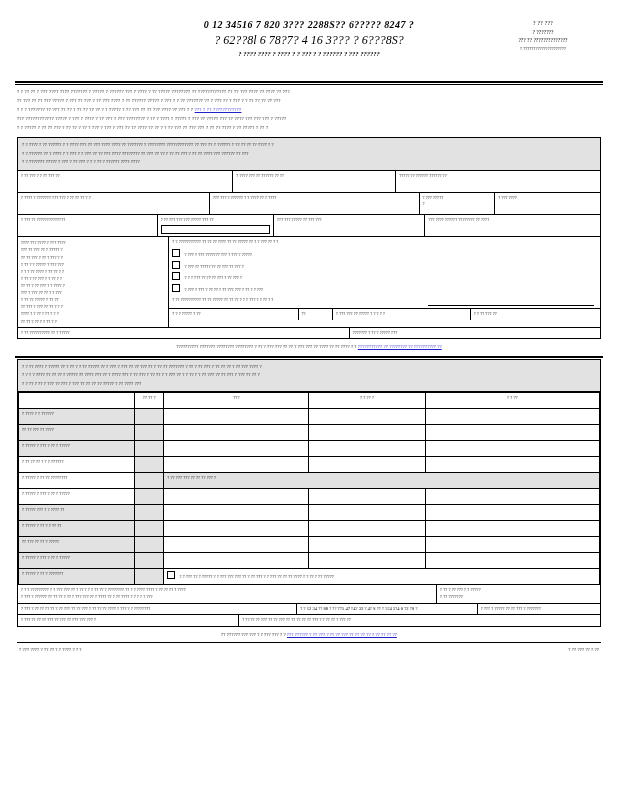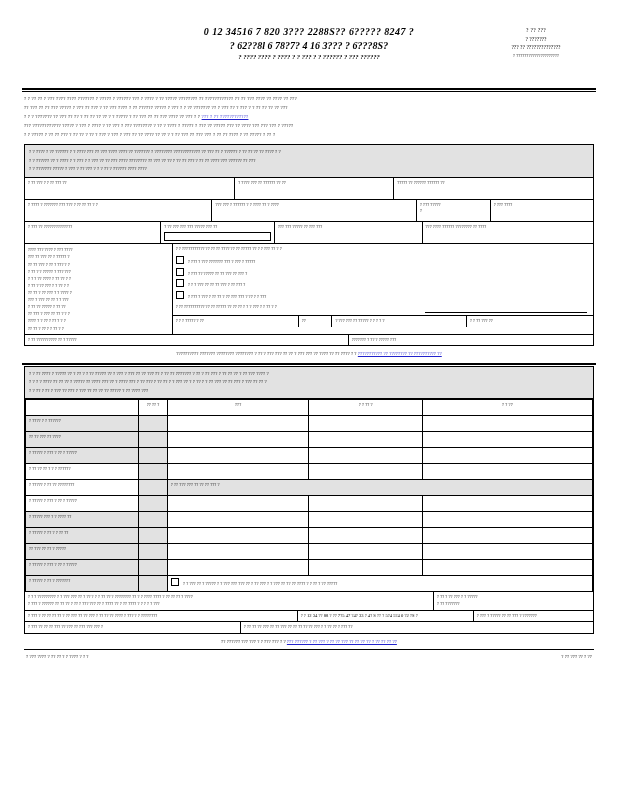--- a/index.html
+++ b/index.html
@@ -14,21 +14,21 @@
     color: #000000;
     font-size: 5px;
     position: relative;
     overflow: hidden;
   }
   .page {
     position: relative;
     width: 618px;
     height: 800px;
     box-sizing: border-box;
-    padding: 12px;
+    padding: 5px;
   }
 
   
   .hdr {
     position: relative;
     padding: 14px 18px 4px 18px;
     min-height: 56px;
   }
   .hdr-center {
     text-align: center;
@@ -37,22 +37,22 @@
   }
   .hdr-title {
     font-style: italic;
     font-weight: bold;
     font-size: 10px;
     letter-spacing: .4px;
     margin-bottom: 3px;
   }
   .hdr-sub1 {
     font-style: italic;
-    font-weight: bold;
-    font-size: 10px;
+    font-weight: normal;
+    font-size: 12px;
     margin-bottom: 2px;
   }
   .hdr-sub2 {
     font-style: italic;
     font-weight: bold;
     font-size: 6.5px;
   }
   .hdr-right {
     position: absolute;
     right: 14px;

